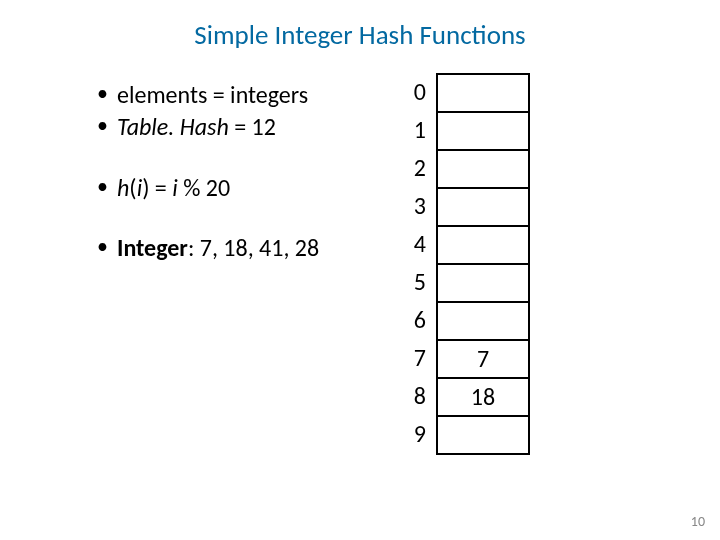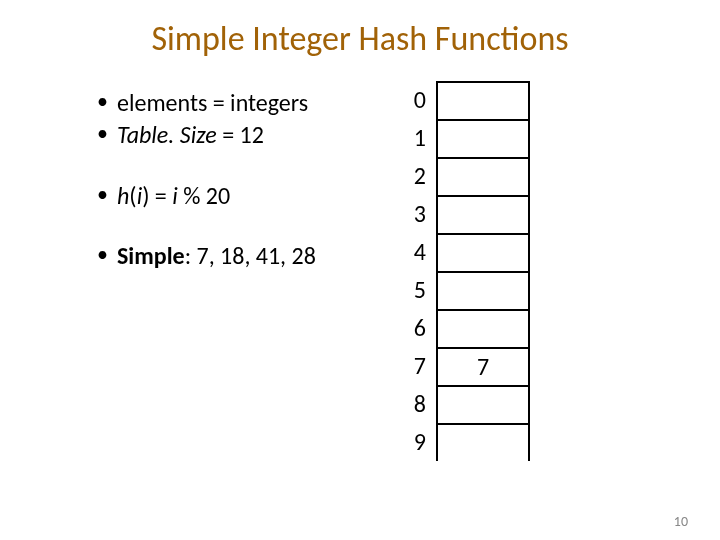--- a/index.html
+++ b/index.html
@@ -6,25 +6,25 @@
     body {
       width: 720px;
       height: 540px;
       background: #fff;
       font-family: Calibri, Arial, sans-serif;
       position: relative;
       overflow: hidden;
     }
     .title {
       text-align: center;
-      font-size: 34px;
+      font-size: 27px;
       font-weight: 400;
       margin-top: 18px;
       margin-bottom: 28px;
-      color: #a16207;
+      color: #0369a1;
     }
     .content {
       display: flex;
       align-items: flex-start;
     }
     .bullets {
       padding-left: 97px;
       width: 380px;
       font-size: 24px;
       color: #000;
@@ -67,44 +67,44 @@
       height: 38px;
       border-bottom: 2px solid #000;
       font-size: 24px;
       text-align: center;
       line-height: 36px;
       color: #000;
     }
     .pageno {
       position: absolute;
       bottom: 10px;
-      right: 32px;
+      right: 15px;
       font-size: 14px;
       color: #888;
     }
     i { font-style: italic; }
   </style>
 </head>
 <body>
 
 <div class="title">Simple Integer Hash Functions</div>
 
 <div class="content">
   <div class="bullets">
     <ul>
       <li><span>elements = integers</span></li>
-      <li><i>Table. Size</i><span> = 12</span></li>
+      <li><i>Table. Hash</i><span> = 12</span></li>
     </ul>
     <div class="gap"></div>
     <ul>
       <li><i>h</i><span>(</span><i>i</i><span>) = </span><i>i</i><span> % 20</span></li>
     </ul>
     <div class="gap"></div>
     <ul>
-      <li><b>Simple</b><span>: 7, 18, 41, 28</span></li>
+      <li><b>Integer</b><span>: 7, 18, 41, 28</span></li>
     </ul>
   </div>
 
   <div class="tablewrap">
     <div class="indices">
       <span>0</span>
       <span>1</span>
       <span>2</span>
       <span>3</span>
       <span>4</span>
@@ -116,18 +116,19 @@
     </div>
     <div class="cells">
       <div class="cell"></div>
       <div class="cell"></div>
       <div class="cell"></div>
       <div class="cell"></div>
       <div class="cell"></div>
       <div class="cell"></div>
       <div class="cell"></div>
       <div class="cell">7</div>
+      <div class="cell">18</div>
       <div class="cell"></div>
     </div>
   </div>
 </div>
 
 <div class="pageno">10</div>
 
 </body></html>

